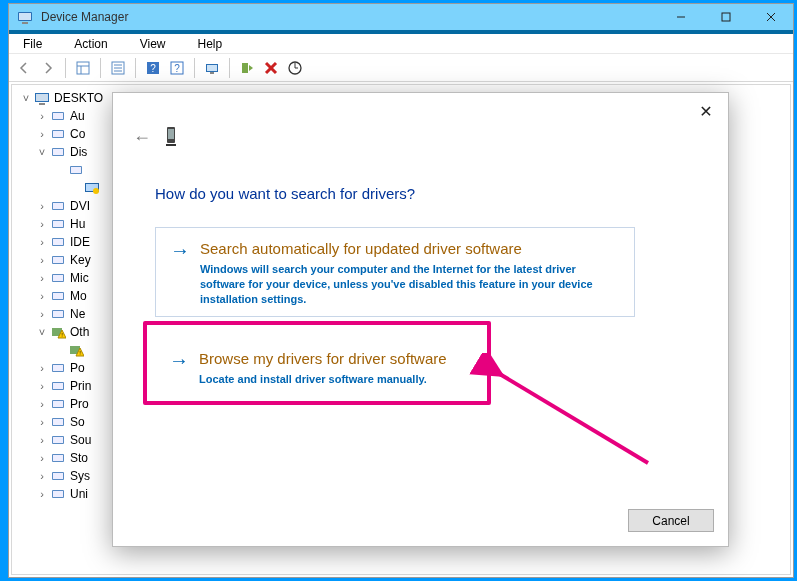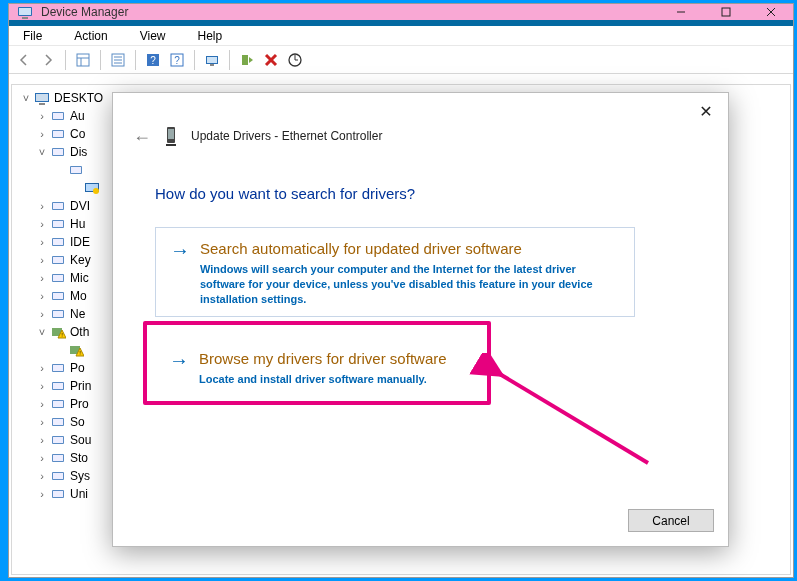--- a/index.html
+++ b/index.html
@@ -13,26 +13,26 @@
     overflow: hidden;
   }
   .window {
     position: absolute;
     left: 8px; top: 3px;
     width: 786px; height: 575px;
     background: #fff;
     border: 1px solid #9a9a9a;
   }
   .titlebar {
-    height: 22px;
+    height: 30px;
     display: flex;
     align-items: center;
     padding-left: 8px;
-    background: #f9a8d4;
-    border-bottom: 6px solid #0369a1;
+    background: #7dd3fc;
+    border-bottom: 4px solid #0369a1;
   }
   .title-icon { width:16px; height:16px; margin-right:8px; }
   .title-text { flex:1; color:#333; font-size:12px; }
   .wbtns { display:flex; height:100%; }
   .wbtn { width:45px; display:flex; align-items:center; justify-content:center; color:#333; }
   .menubar {
     height: 20px;
     display:flex; align-items:center;
     padding: 0 6px;
     gap: 16px;
@@ -447,21 +447,20 @@
 
   <div class="dialog">
     <div class="dlg-close">✕</div>
     <div class="dlg-hdr">
       <span class="dlg-back">←</span>
       <svg class="dlg-icn" viewBox="0 0 16 20">
           <rect x="4" y="1" width="8" height="16" fill="#444" rx="1"></rect>
           <rect x="5" y="3" width="6" height="10" fill="#9aa"></rect>
           <rect x="3" y="18" width="10" height="2" fill="#333"></rect>
         </svg>
-      <span class="dlg-title">Update Drivers - Ethernet Controller</span>
     </div>
     <div class="dlg-heading">How do you want to search for drivers?</div>
 
     <div class="opt opt1">
       <div class="opt-row">
         <span class="opt-arrow">→</span>
         <span class="opt-title">Search automatically for updated driver software</span>
       </div>
       <div class="opt-desc">Windows will search your computer and the Internet for the latest driver software for your device, unless you've disabled this feature in your device installation settings.</div>
     </div>

